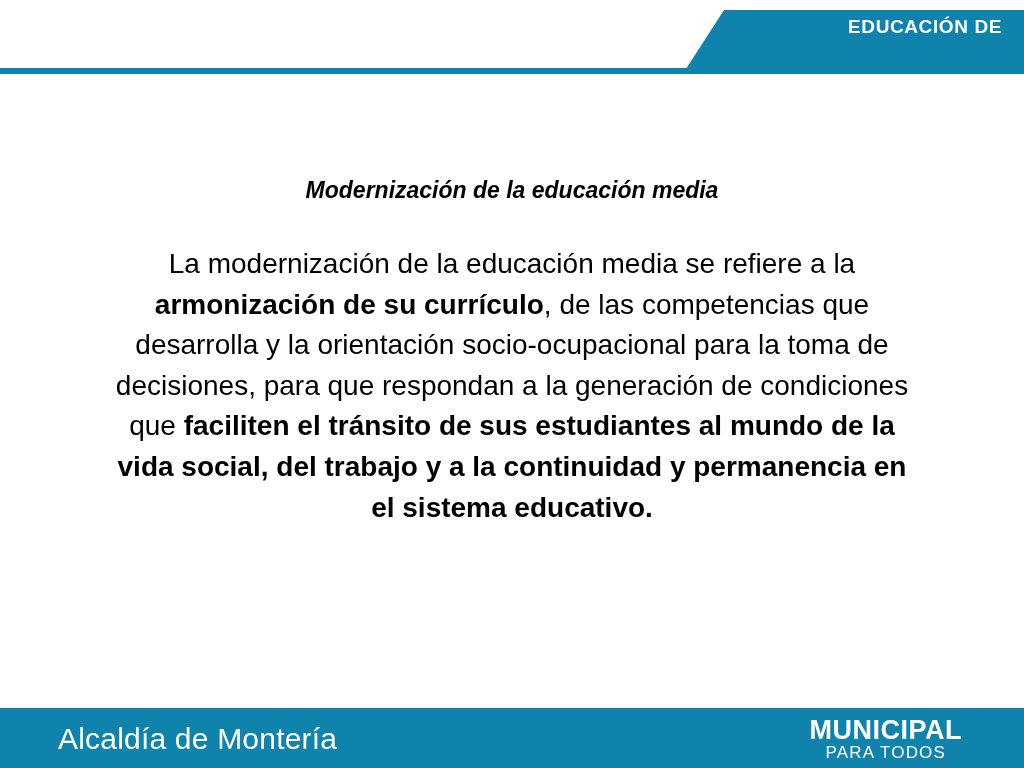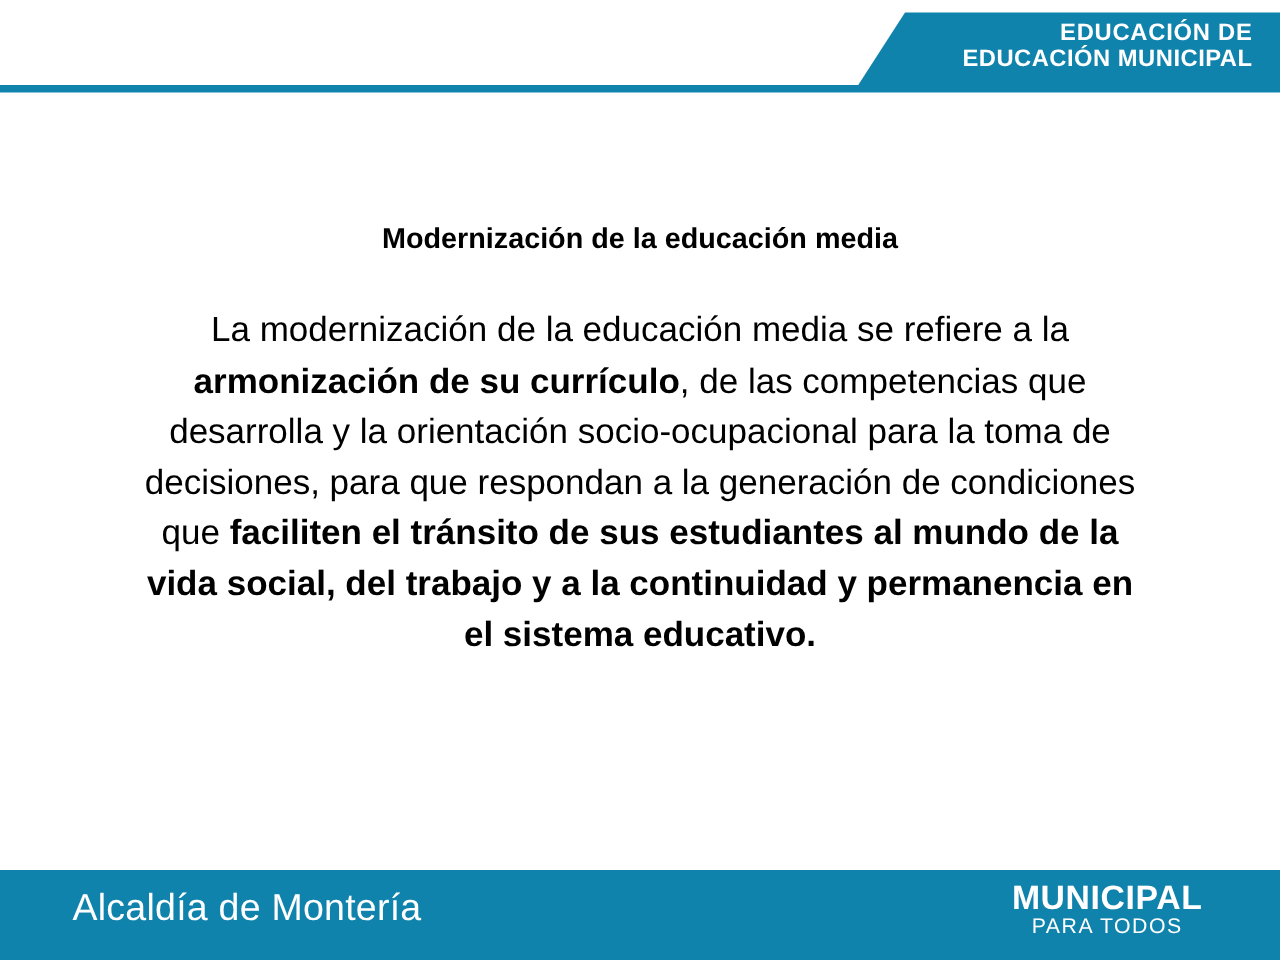--- a/index.html
+++ b/index.html
@@ -77,38 +77,39 @@
     top: 175px;
     width: 800px;
     text-align: center;
     color: #000000;
   }
   .slide-title {
     font-size: 23px;
     font-weight: bold;
     line-height: 1.35;
     margin: 0 0 38px 0;
+    font-style: italic;
   }
   .slide-paragraph {
     font-size: 28px;
     line-height: 1.45;
     margin: 0;
     color: #000000;
   }
   .slide-paragraph b {
     font-weight: bold;
   }
 
   
   .footer {
     position: absolute;
     left: 0;
     bottom: 0;
     width: 1024px;
-    height: 72px;
+    height: 60px;
     background: #1083ad;
   }
   .footer-left {
     position: absolute;
     left: 58px;
     top: 14px;
     color: #ffffff;
     font-size: 30px;
     font-weight: normal;
     letter-spacing: 0.2px;
@@ -138,21 +139,20 @@
 </style>
 </head>
 <body>
 
 <div class="header">
   <div class="header-band"></div>
   <div class="header-tab-slant"></div>
   <div class="header-tab"></div>
   <div class="header-text">
     <span class="header-line1">EDUCACIÓN DE</span>
-    <span class="header-line2">EDUCACIÓN MUNICIPAL</span>
   </div>
 </div>
 
 <div class="content">
   <h1 class="slide-title">Modernización de la educación media</h1>
   <p class="slide-paragraph"><span>La modernización de la educación media se refiere a la </span><b>armonización de su currículo</b><span>, de las competencias que desarrolla y la orientación socio-ocupacional para la toma de decisiones, para que respondan a la generación de condiciones que </span><b>faciliten el tránsito de sus estudiantes al mundo de la vida social, del trabajo y a la continuidad y permanencia en el sistema educativo.</b></p>
 </div>
 
 <div class="footer">
   <div class="footer-left">Alcaldía de Montería</div>

